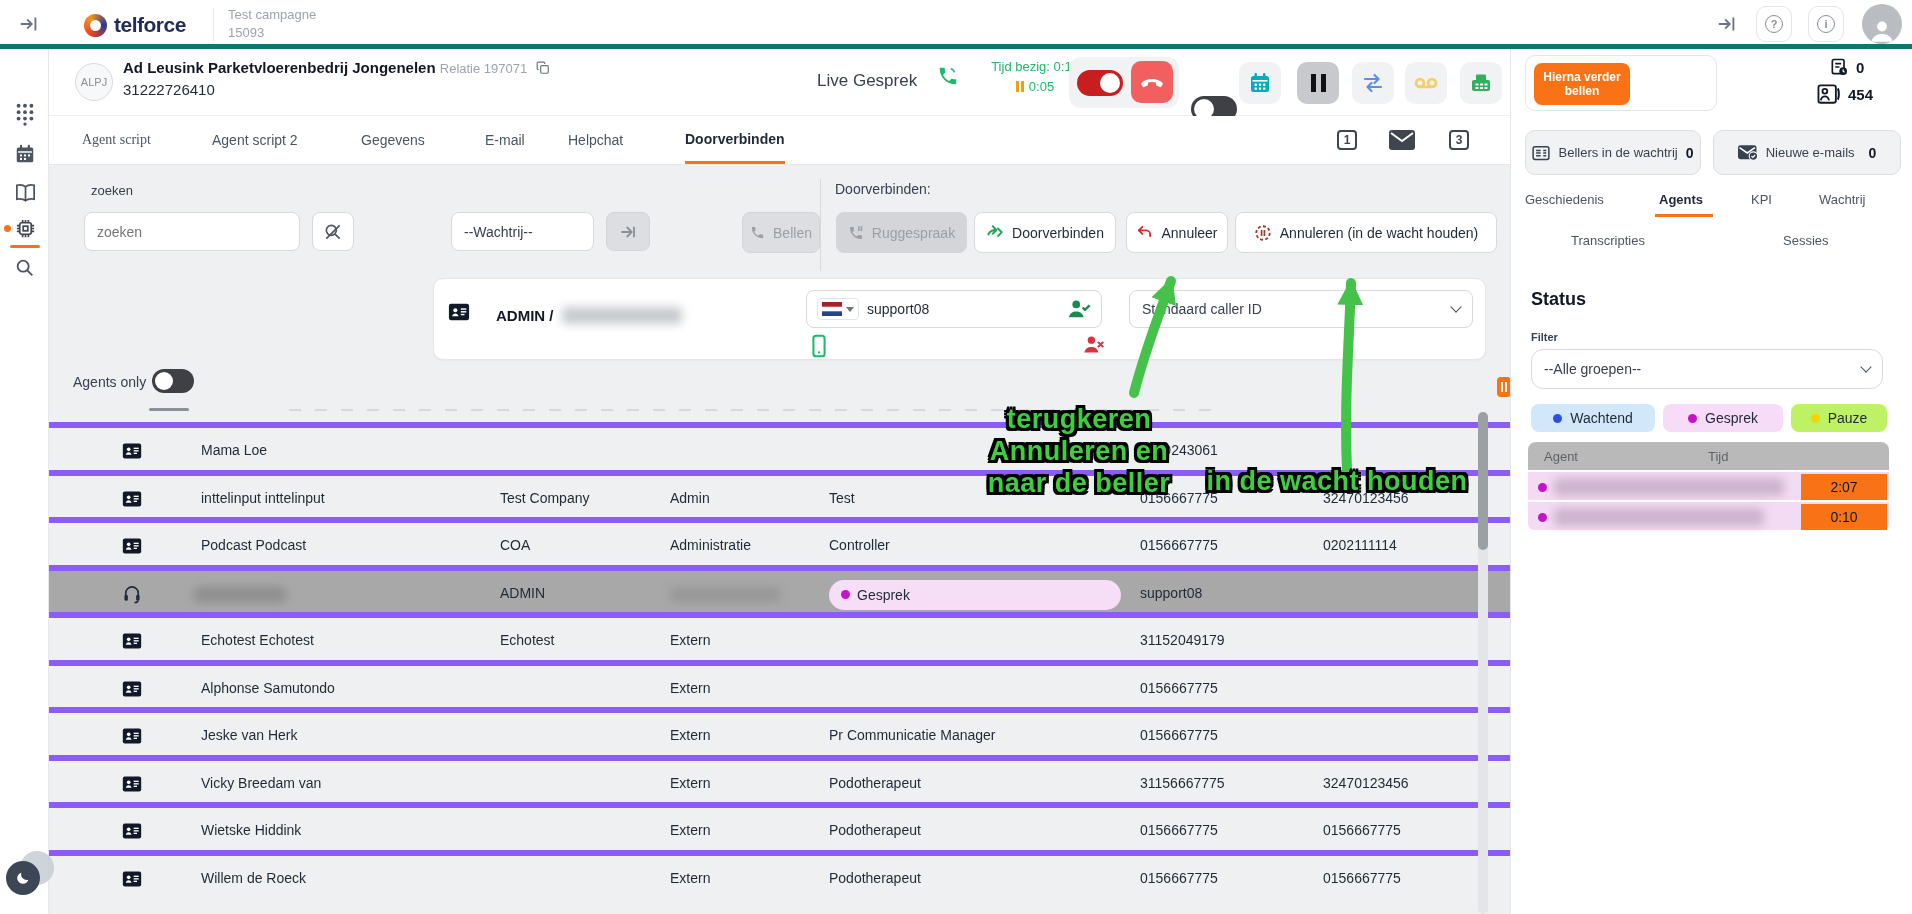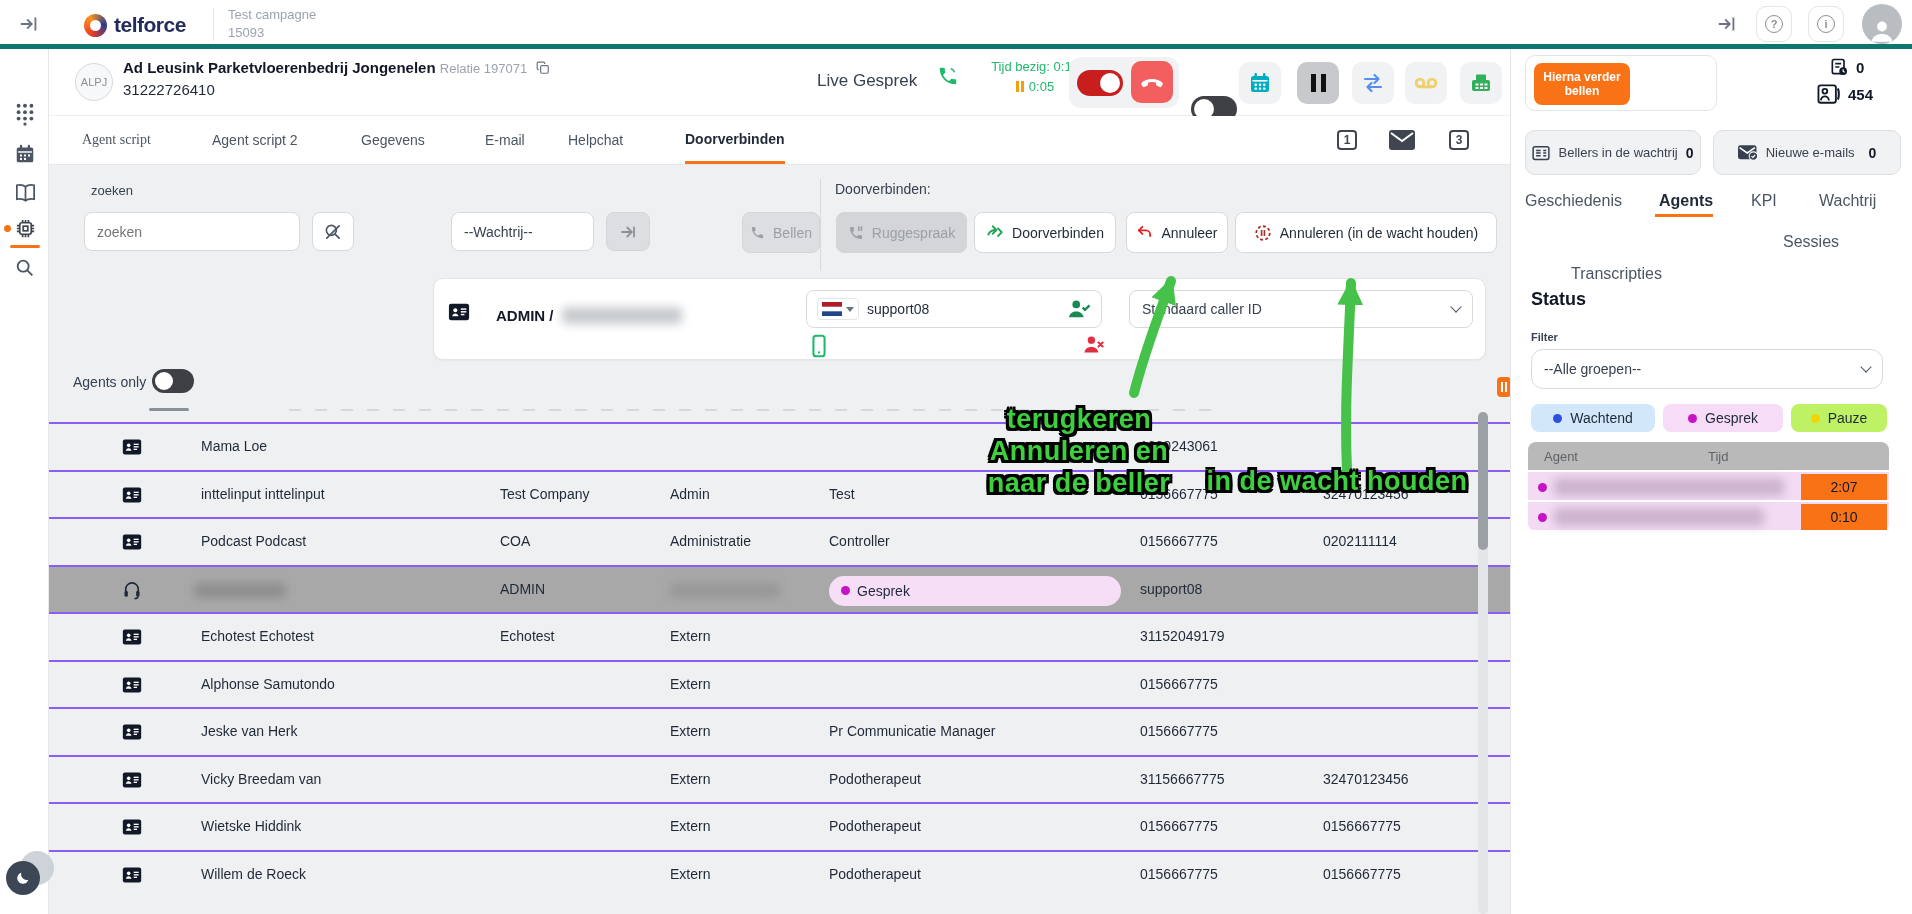--- a/index.html
+++ b/index.html
@@ -31,31 +31,31 @@
   #content{position:absolute;left:0;top:116px;width:1461px;height:749px;background:#eef0f2;}
   .lbl{font-size:13px;color:#374151;}
   .inputbox{background:#fff;border:1px solid #d7dadd;border-radius:8px;font-size:14px;color:#374151;padding:0 12px;outline:none;}
   .selbox{background:#fff;border:1px solid #d7dadd;border-radius:8px;font-size:14px;color:#374151;display:flex;align-items:center;padding:0 12px;justify-content:space-between;}
   .chev{width:8px;height:8px;border-right:1.8px solid #4b5563;border-bottom:1.8px solid #4b5563;transform:rotate(45deg);margin-top:-4px;}
   .btn{border-radius:8px;font-size:14px;display:flex;align-items:center;justify-content:center;gap:8px;border:1px solid #d7dadd;}
   .btn.white{background:#fff;color:#1f2937;}
   .btn.disabled{background:#dcdee1;border-color:#d3d5d8;color:#9aa0a6;}
   .card{position:absolute;background:#fff;border:1px solid #e3e5e8;border-radius:10px;box-shadow:0 1px 2px rgba(0,0,0,.04);}
   .blur{filter:blur(5px);border-radius:4px;}
-  .row{position:absolute;left:0;width:1461px;height:47.5px;border-top:2px solid #8b5cf6;}
+  .row{position:absolute;left:0;width:1461px;height:47.5px;border-top:6px solid #8b5cf6;}
   .row span{position:absolute;top:14px;font-size:14px;color:#1f2937;white-space:nowrap;}
   .row.sel{background:#a8a8a8;}
   .badge-gesprek{position:absolute;left:780px;top:9px;width:292px;height:30px;background:#f7def7;border-radius:15px;display:flex;align-items:center;gap:7px;padding:0 12px;font-size:14px;color:#1f2937;}
   .dot{width:9px;height:9px;border-radius:50%;display:inline-block;}
   .annot{position:absolute;z-index:6;text-align:center;font-weight:800;font-size:27px;line-height:32px;color:#3ecf3e;letter-spacing:.5px;
     text-shadow:-3px -3px 0 #000,3px -3px 0 #000,-3px 3px 0 #000,3px 3px 0 #000,-3px 0 0 #000,3px 0 0 #000,0 -3px 0 #000,0 3px 0 #000;}
   
   #rpanel{position:absolute;left:1510px;top:49px;width:402px;height:865px;background:#fff;border-left:1px solid #e3e5e8;}
   .rbtn{position:absolute;background:#f1f2f4;border:1px solid #dcdee1;border-radius:10px;display:flex;align-items:center;justify-content:center;gap:8px;font-size:13px;color:#374151;}
-  .rtab{position:absolute;font-size:16px;color:#4b5563;cursor:pointer;}
+  .rtab{position:absolute;font-size:13px;color:#4b5563;cursor:pointer;}
   .rtab.active{color:#1f2937;font-weight:bold;}
   .legend{position:absolute;top:355px;height:28px;border-radius:8px;display:flex;align-items:center;justify-content:center;gap:8px;font-size:14px;color:#1f2937;}
   .atime{position:absolute;right:2px;top:2px;width:86px;height:26px;background:#f97316;display:flex;align-items:center;justify-content:center;font-size:14px;color:#111827;}
   svg{display:block;}
 </style>
 </head>
 <body>
 
 <div id="app">
 
@@ -623,21 +623,21 @@
         </svg>
       <span>Nieuwe e-mails</span>
       <b style="font-size:14px;color:#111827;margin-left:6px;">0</b>
     </div>
 
     <div class="rtab" style="left:14px;top:143px;">Geschiedenis</div>
     <div class="rtab active" style="left:148px;top:143px;">Agents</div>
     <div class="rtab" style="left:240px;top:143px;">KPI</div>
     <div class="rtab" style="left:308px;top:143px;">Wachtrij</div>
     <div class="abs" style="left:144px;top:165px;width:58px;height:3px;background:#f97316;"></div>
-    <div class="rtab" style="left:60px;top:184px;margin-top:32px;">Transcripties</div>
+    <div class="rtab" style="left:60px;top:184px;">Transcripties</div>
     <div class="rtab" style="left:272px;top:184px;">Sessies</div>
 
     <div class="abs" style="left:20px;top:240px;font-size:18px;font-weight:bold;color:#111827;">Status</div>
     <div class="abs" style="left:20px;top:282px;font-size:11px;font-weight:bold;color:#374151;">Filter</div>
     <div class="abs selbox" style="left:20px;top:300px;width:352px;height:40px;border-radius:12px;">
       <span>--Alle groepen--</span>
       <span class="chev"></span>
     </div>
 
     <div class="legend" style="left:20px;width:124px;background:#d3e7fb;">

